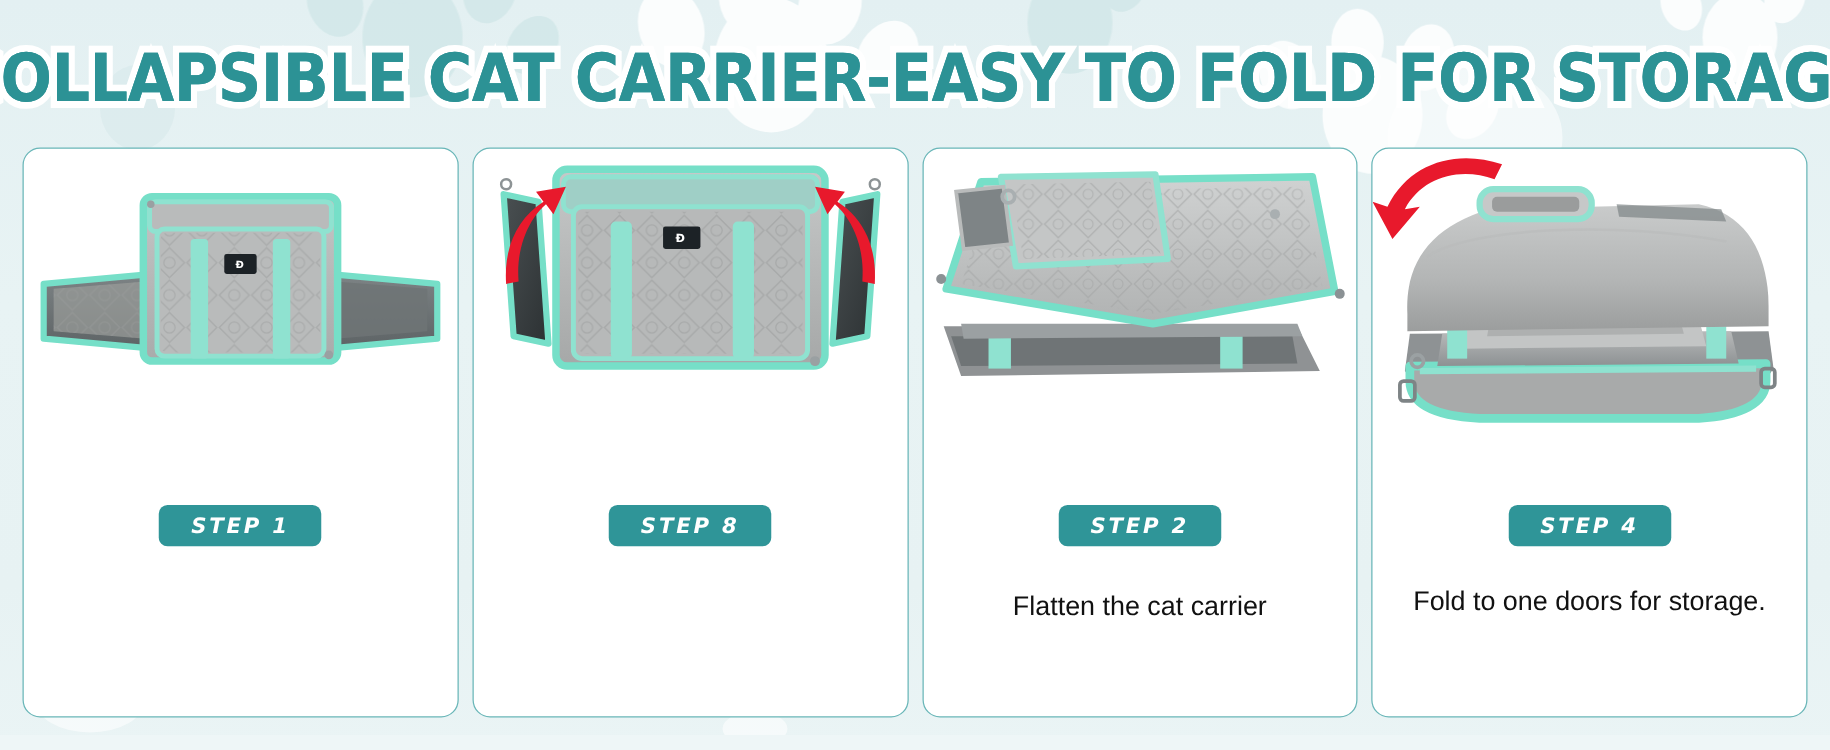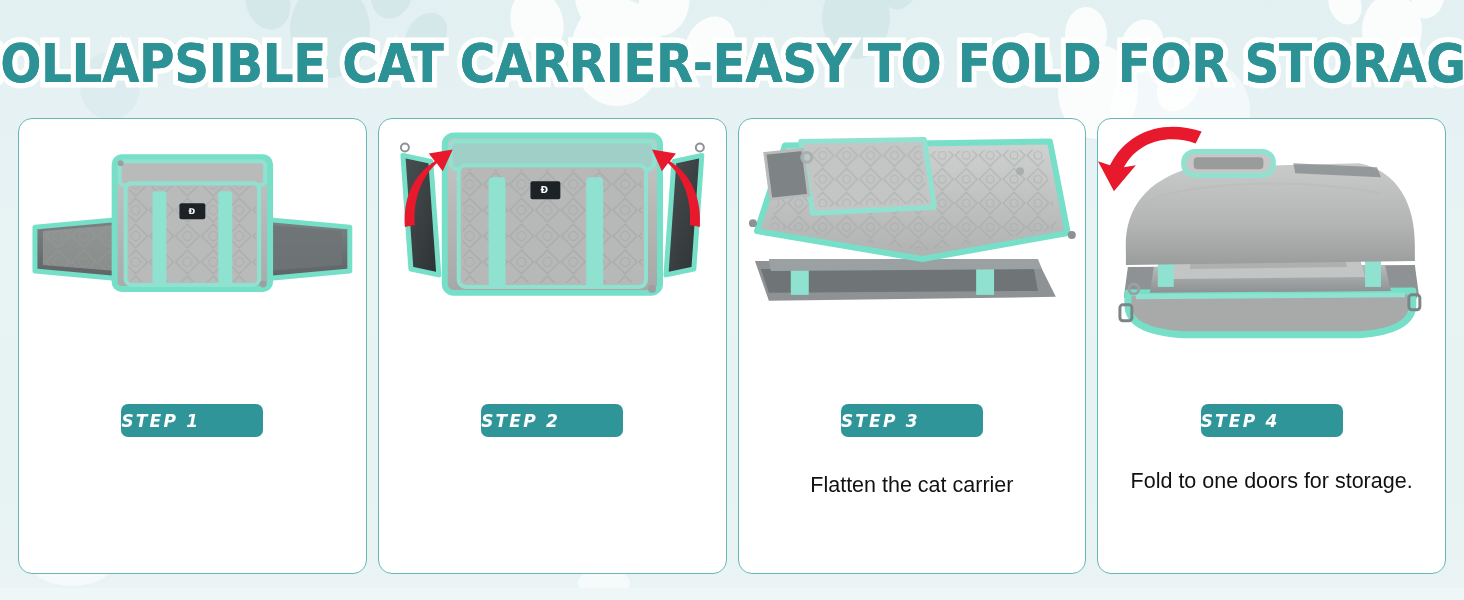--- a/index.html
+++ b/index.html
@@ -103,27 +103,27 @@
 
   .card-figure {
     position: relative;
     width: 100%;
     height: 278px;
     flex: 0 0 278px;
   }
   .card-figure svg { display: block; width: 100%; height: 100%; }
 
   .step-badge {
-    width: 142px;
+    width: 130px;
     height: 33px;
     background: #2f9598;
     border-radius: 7px;
     display: flex;
     align-items: center;
-    justify-content: flex-start;
+    justify-content: center;
     flex: 0 0 33px;
     margin-top: 7px;
   }
   .step-badge-label {
     color: #ffffff;
     font-family: "DejaVu Sans", sans-serif;
     font-style: italic;
     font-weight: 700;
     font-size: 17px;
     letter-spacing: 2.2px;
@@ -287,21 +287,21 @@
 
         <g fill="#e8192c">
           <path d="M26 108 C24 80 34 56 56 42 L50 34 L74 30 L64 52 L58 44 C42 58 34 82 36 106 Z"></path>
         </g>
         <g fill="#e8192c">
           <path d="M322 108 C324 80 314 56 292 42 L298 34 L274 30 L284 52 L290 44 C306 58 314 82 312 106 Z"></path>
         </g>
       </svg>
     </div>
     <div class="step-badge">
-      <span class="step-badge-label">STEP  2</span>
+      <span class="step-badge-label">STEP  8</span>
     </div>
   </div>
 
   <div class="step-card">
     <div class="card-figure">
       <svg viewBox="0 0 348 278" xmlns="http://www.w3.org/2000/svg">
         <defs>
           <linearGradient id="g3top" x1="0" y1="0" x2="0" y2="1">
             <stop offset="0" stop-color="#d0d2d2"></stop>
               <stop offset="1" stop-color="#b0b2b2"></stop>
@@ -330,21 +330,21 @@
           <path d="M26 34 L64 30 L70 76 L32 80 Z" fill="#7e8486" stroke="#b9bbbb" stroke-width="3"></path>
 
           <circle cx="68" cy="38" r="5" fill="none" stroke="#a9afb1" stroke-width="3"></circle>
           <circle cx="282" cy="52" r="4" fill="#a9afb1"></circle>
           <circle cx="14" cy="104" r="4" fill="#8b9194"></circle>
           <circle cx="334" cy="116" r="4" fill="#8b9194"></circle>
         </g>
       </svg>
     </div>
     <div class="step-badge">
-      <span class="step-badge-label">STEP  3</span>
+      <span class="step-badge-label">STEP  2</span>
     </div>
     <div class="card-caption single-line">Flatten the cat carrier</div>
   </div>
 
   <div class="step-card">
     <div class="card-figure">
       <svg viewBox="0 0 348 278" xmlns="http://www.w3.org/2000/svg">
         <defs>
           <linearGradient id="g4top" x1="0" y1="0" x2="0" y2="1">
             <stop offset="0" stop-color="#c9cbcb"></stop>

